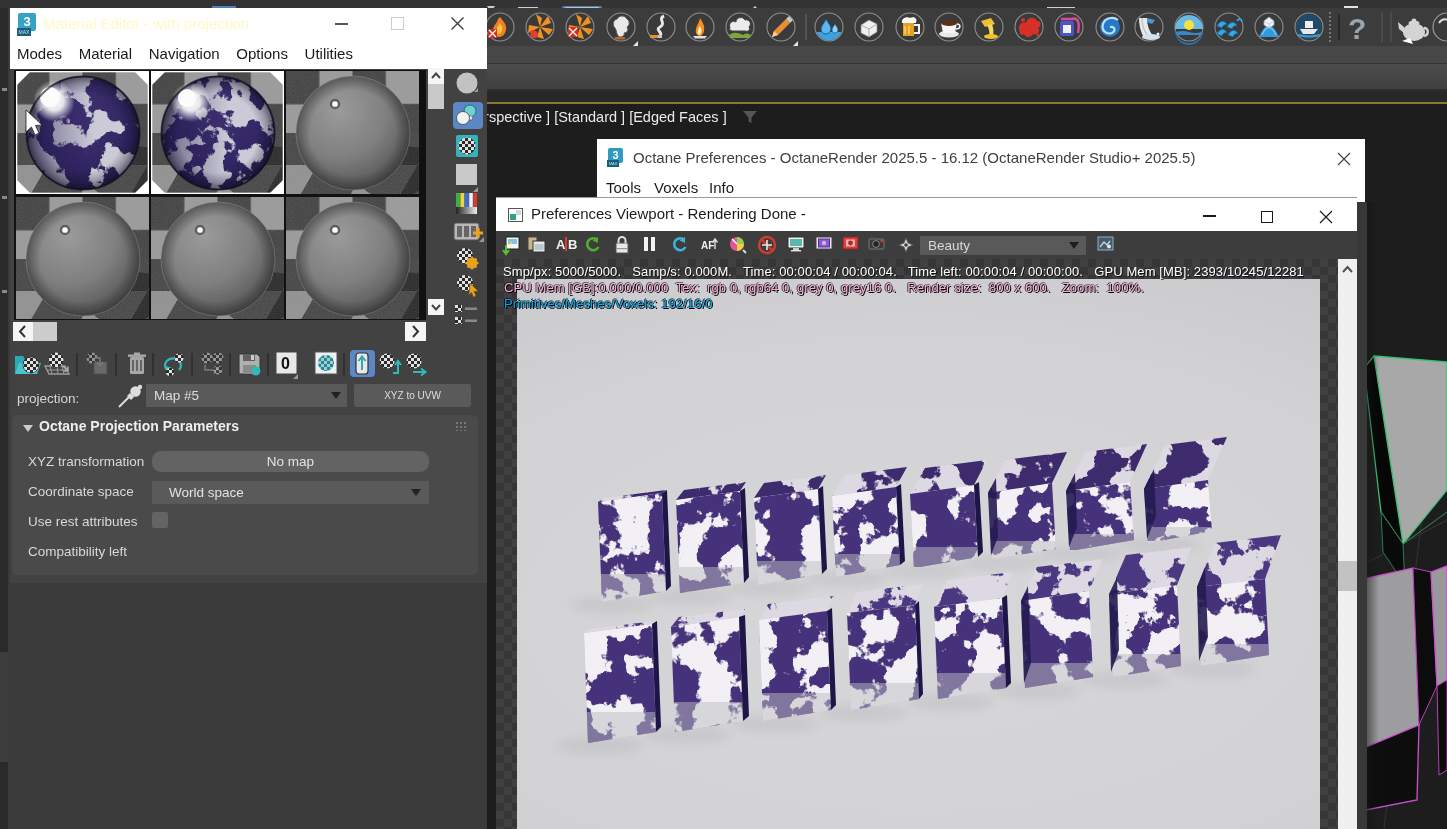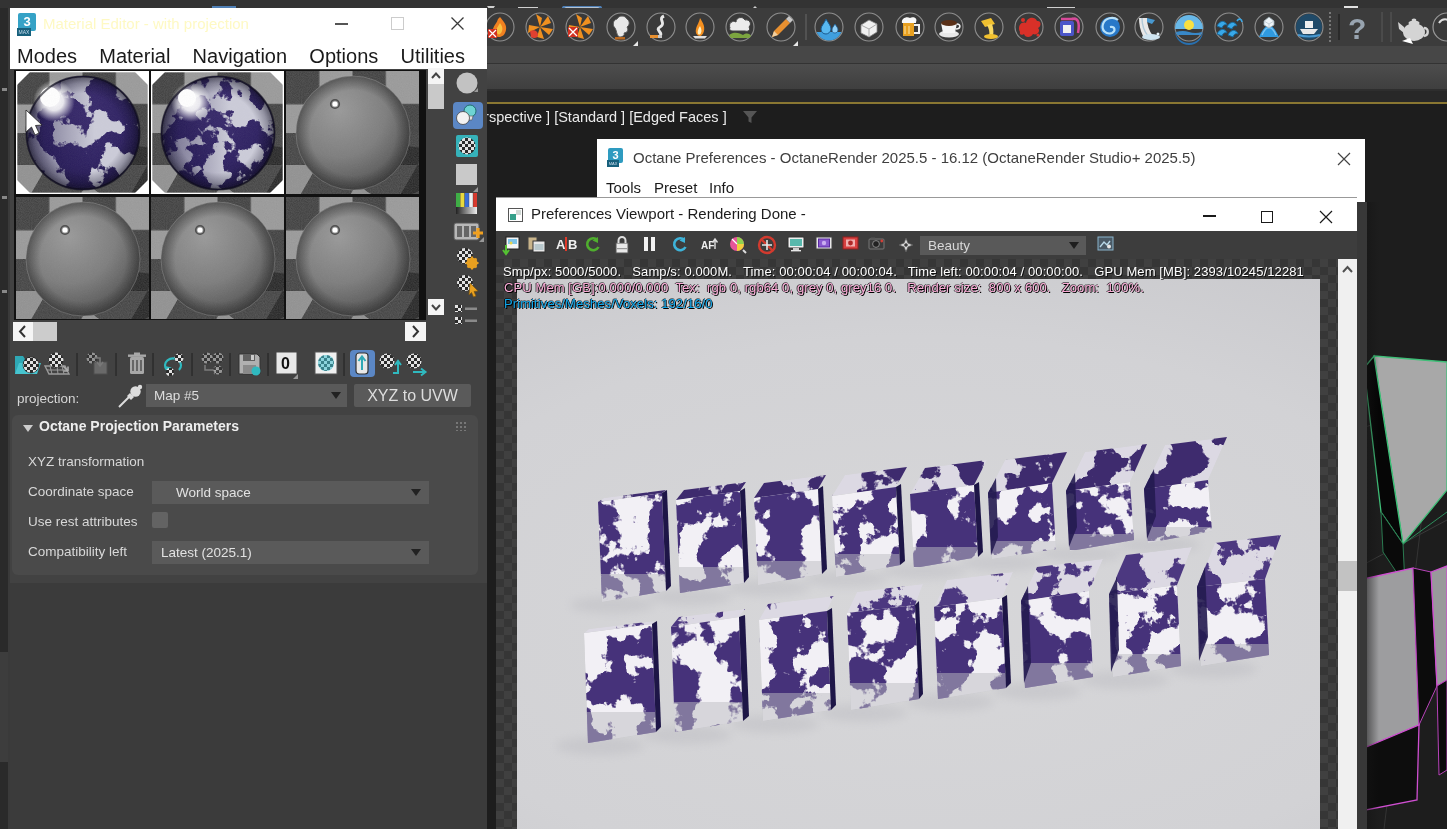--- a/index.html
+++ b/index.html
@@ -281,21 +281,21 @@
     <div class="abs" style="left:11px;top:9px;width:17px;height:20px;">
       <div class="abs" style="left:0;top:0;width:15px;height:15px;background:#2e9bc0;border-radius:2px;"></div>
       <div class="abs" style="left:0;top:1px;width:15px;height:13px;color:#fff;font-size:11px;font-weight:bold;text-align:center;">3</div>
       <div class="abs" style="left:-1px;top:12px;width:12px;height:7px;background:#17607c;font-size:4px;color:#cde;text-align:center;line-height:7px;">MAX</div>
     </div>
     <div class="abs" style="left:36px;top:10px;width:720px;height:20px;color:#3f3f3f;font-size:15px;">Octane Preferences - OctaneRender 2025.5 - 16.12 (OctaneRender Studio+ 2025.5)</div>
     <svg class="abs" style="left:739px;top:12px;" width="16" height="16" viewBox="0 0 16 16">
         <path d="M2 2 L14 14 M14 2 L2 14" stroke="#444" stroke-width="1.2" fill="none"></path>
       </svg>
     <div class="abs" style="left:9px;top:40px;color:#1a1a1a;font-size:15px;">Tools</div>
-      <div class="abs" style="left:57px;top:40px;color:#1a1a1a;font-size:15px;">Preset</div>
+      <div class="abs" style="left:57px;top:40px;color:#1a1a1a;font-size:15px;">Voxels</div>
       <div class="abs" style="left:112px;top:40px;color:#1a1a1a;font-size:15px;">Info</div>
   </div>
   <div class="abs" style="left:1357px;top:202px;width:10px;height:627px;background:#383838;"></div>
   <div class="abs" style="left:1367px;top:202px;width:12px;height:627px;background:linear-gradient(90deg,rgba(20,20,20,.5),rgba(20,20,20,0));"></div>
 
   <div class="abs" style="left:496px;top:197px;width:861px;height:632px;background:#3d3d3d;border-top:1px solid #999;" id="vpwin">
 
     <div class="abs" style="left:0;top:0;width:861px;height:33px;background:#ffffff;"></div>
     <svg class="abs" style="left:12px;top:10px;" width="15" height="14" viewBox="0 0 15 14">
       <rect x="0.5" y="0.5" width="14" height="13" fill="#fff" stroke="#555" stroke-width="1"></rect>
@@ -786,21 +786,21 @@
       <div class="abs" style="left:-1px;top:15px;width:14px;height:8px;background:#17607c;font-size:5px;color:#cde;text-align:center;line-height:8px;">MAX</div>
     </div>
     <div class="abs" style="left:33px;top:7px;color:#fef9c3;font-size:15px;">Material Editor - with projection</div>
     <div class="abs" style="left:325px;top:15px;width:13px;height:1.5px;background:#555;"></div>
     <div class="abs" style="left:381px;top:9px;width:13px;height:13px;border:1.5px solid #ccc;"></div>
     <svg class="abs" style="left:440px;top:8px;" width="15" height="15" viewBox="0 0 15 15">
         <path d="M1.5 1.5 L13.5 13.5 M13.5 1.5 L1.5 13.5" stroke="#3a3a3a" stroke-width="1.3"></path>
       </svg>
 
     <div class="abs" style="left:0;top:32px;width:477px;height:29px;background:#ffffff;"></div>
-    <div class="abs" style="left:7px;top:37px;color:#1a1a1a;font-size:20px;">Modes&nbsp;&nbsp;&nbsp;&nbsp;Material&nbsp;&nbsp;&nbsp;&nbsp;Navigation&nbsp;&nbsp;&nbsp;&nbsp;Options&nbsp;&nbsp;&nbsp;&nbsp;Utilities</div>
+    <div class="abs" style="left:7px;top:37px;color:#1a1a1a;font-size:15px;">Modes&nbsp;&nbsp;&nbsp;&nbsp;Material&nbsp;&nbsp;&nbsp;&nbsp;Navigation&nbsp;&nbsp;&nbsp;&nbsp;Options&nbsp;&nbsp;&nbsp;&nbsp;Utilities</div>
 
     <div class="abs" style="left:4px;top:62px;width:412px;height:250px;background:#111111;" id="slotarea">
       <svg width="412" height="250" viewBox="0 0 412 250">
         <defs>
           <pattern id="chk" patternUnits="userSpaceOnUse" width="66.5" height="66.5">
             <rect width="33.25" height="33.25" fill="#3c3c3c"></rect>
             <rect x="33.25" width="33.25" height="33.25" fill="#989898"></rect>
             <rect y="33.25" x="33.25" width="33.25" height="33.25" fill="#3c3c3c"></rect>
             <rect y="33.25" width="33.25" height="33.25" fill="#989898"></rect>
           </pattern>
@@ -1145,40 +1145,36 @@
       <path d="M3 25 L13 15" stroke="#dddddd" stroke-width="2"></path>
       <polygon points="11,14 14,11 18,15 15,18" fill="#dddddd"></polygon>
       <circle cx="19.5" cy="9.5" r="5.2" fill="#dddddd"></circle>
       <circle cx="24" cy="5" r="2.2" fill="#dddddd"></circle>
     </svg>
     <div class="abs" style="left:136px;top:376px;width:201px;height:23px;background:#5a5a5a;color:#dddddd;font-size:13.5px;line-height:23px;padding-left:8px;">Map #5
       <svg class="abs" style="right:6px;top:8px;" width="10" height="8" viewBox="0 0 10 8">
           <path d="M0 0 L10 0 L5 7 Z" fill="#222"></path>
         </svg>
     </div>
-    <div class="abs" style="left:344px;top:376px;width:117px;height:23px;background:#5a5a5a;color:#dddddd;font-size:16px;line-height:23px;text-align:center;border-radius:2px;">XYZ to UVW</div>
+    <div class="abs" style="left:344px;top:376px;width:117px;height:23px;background:#5a5a5a;color:#dddddd;font-size:10px;line-height:23px;text-align:center;border-radius:2px;">XYZ to UVW</div>
 
     <div class="abs" style="left:2px;top:407px;width:466px;height:160px;background:#4a4a4a;border-radius:6px;" id="rollout">
       <svg class="abs" style="left:10px;top:8px;" width="12" height="10" viewBox="0 0 12 10">
           <path d="M1 2 L11 2 L6 9 Z" fill="#cccccc"></path>
         </svg>
       <div class="abs" style="left:27px;top:3px;color:#eeeeee;font-size:14px;font-weight:bold;">Octane Projection Parameters</div>
       <div class="abs" style="left:443px;top:6px;width:12px;height:10px;background-image:radial-gradient(#777 34%, transparent 36%);background-size:4px 4px;"></div>
       <div class="abs" style="left:16px;top:39px;color:#d8d8d8;font-size:13.5px;">XYZ transformation</div>
+      <div class="abs" style="left:140px;top:36px;width:277px;height:21px;background:#636363;border-radius:9px;color:#e2e2e2;font-size:13.5px;line-height:21px;text-align:center;">No map</div>
       <div class="abs" style="left:16px;top:69px;color:#d8d8d8;font-size:13.5px;">Coordinate space</div>
-      <div class="abs" style="left:140px;top:66px;width:277px;height:23px;background:#5a5a5a;color:#e2e2e2;font-size:13.5px;line-height:23px;padding-left:24px;">World space
+      <div class="abs" style="left:140px;top:66px;width:277px;height:23px;background:#5a5a5a;color:#e2e2e2;font-size:13.5px;line-height:23px;padding-left:17px;">World space
         <svg class="abs" style="right:8px;top:8px;" width="10" height="8" viewBox="0 0 10 8">
             <path d="M0 0 L10 0 L5 7 Z" fill="#222"></path>
           </svg>
       </div>
       <div class="abs" style="left:16px;top:99px;color:#d8d8d8;font-size:13.5px;">Use rest attributes</div>
       <div class="abs" style="left:140px;top:97px;width:16px;height:16px;background:#636363;border-radius:2px;"></div>
       <div class="abs" style="left:16px;top:129px;color:#d8d8d8;font-size:13.5px;">Compatibility left</div>
-      <div class="abs" style="left:140px;top:126px;width:277px;height:23px;background:#5a5a5a;color:#e2e2e2;font-size:13.5px;line-height:23px;padding-left:9px;">Latest (2025.1)
-        <svg class="abs" style="right:8px;top:8px;" width="10" height="8" viewBox="0 0 10 8">
-            <path d="M0 0 L10 0 L5 7 Z" fill="#222"></path>
-          </svg>
-      </div>
     </div>
     <div class="abs" style="left:0;top:575px;width:477px;height:246px;background:#3b3b3b;"></div>
   </div>
 
 </div>
 
 </body></html>

